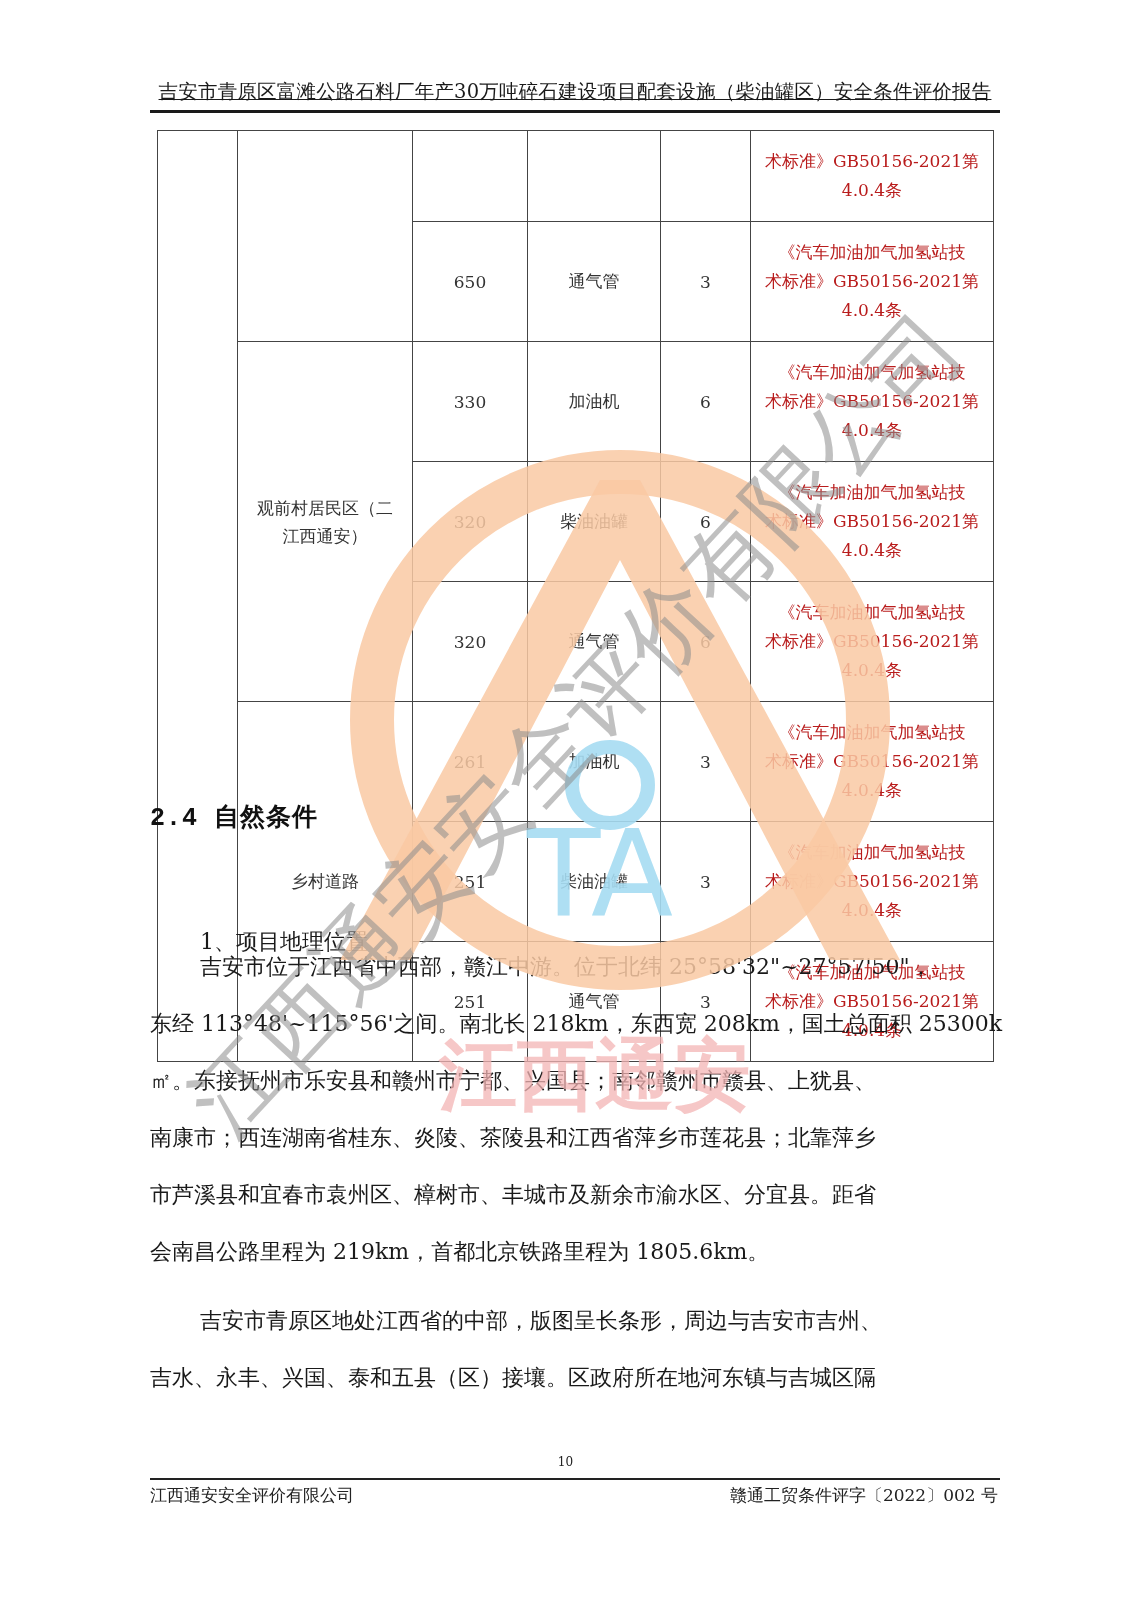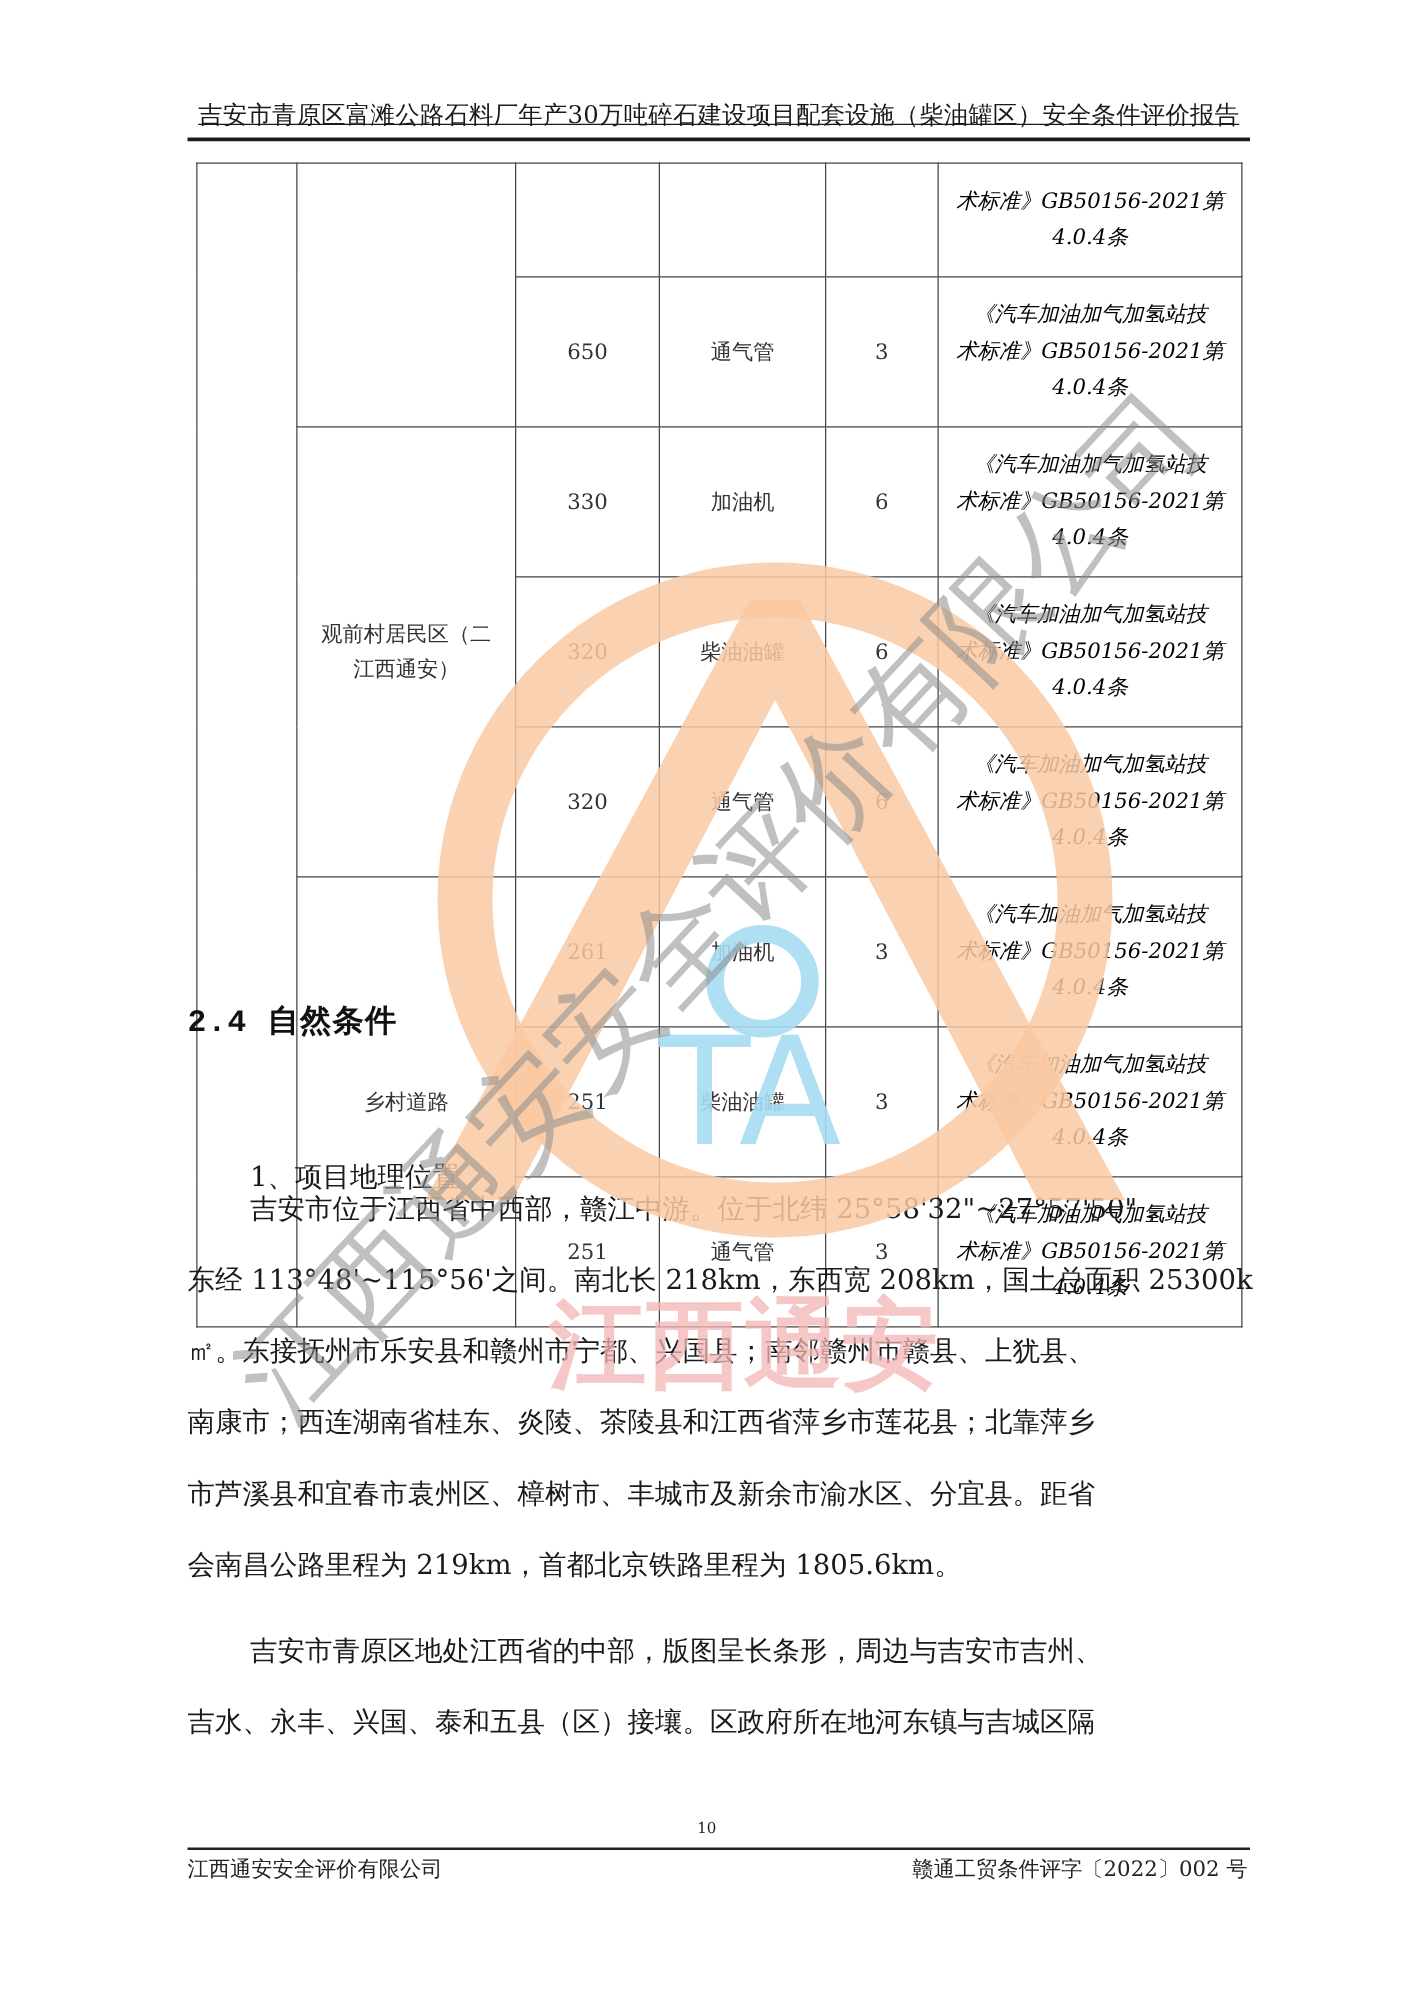--- a/index.html
+++ b/index.html
@@ -3,21 +3,21 @@
 <meta charset="utf-8">
 <style>
   html, body { margin: 0; padding: 0; background: #ffffff; }
   body { width: 1131px; height: 1600px; position: relative; overflow: hidden;
          font-family: "DejaVu Serif", "Liberation Serif", serif; color: #222; }
   .abs { position: absolute; }
   #header-title { left: 150px; top: 78px; width: 850px; text-align: center; font-size: 19.5px; color: #1a1a1a; letter-spacing: 0.2px; white-space: nowrap; text-decoration: underline; }
   #header-rule { left: 150px; top: 110px; width: 850px; height: 3px; background: #1a1a1a; }
   table#data-table { position: absolute; left: 157px; top: 130px; border-collapse: collapse; font-size: 17px; color: #333; }
   #data-table td { border: 1px solid #444; text-align: center; vertical-align: middle; padding: 0; }
-  #data-table td.std { font-size: 17px; line-height: 29px; color: #000000; padding: 16px 4px; font-style: italic; }
+  #data-table td.std { font-size: 17px; line-height: 29px; color: #b91c1c; padding: 16px 4px; }
   #data-table td.std span { display: block; }
   #section-heading { left: 150px; top: 800px; font-family: Liberation Mono, monospace; font-weight: bold; font-size: 25px; color: #111; letter-spacing: 1px; }
   .para-line { position: absolute; font-size: 22px; color: #1a1a1a; white-space: nowrap; }
   #page-number { left: 0; width: 1131px; top: 1455px; text-align: center; font-size: 12px; color: #222; }
   #footer-rule { left: 150px; top: 1478px; width: 850px; height: 2px; background: #222; }
   #footer-left { left: 150px; top: 1484px; font-size: 17px; color: #222; }
   #footer-right { right: 133px; top: 1484px; font-size: 17px; color: #222; }
   .wm { position: absolute; pointer-events: none; }
 </style>
 </head>

